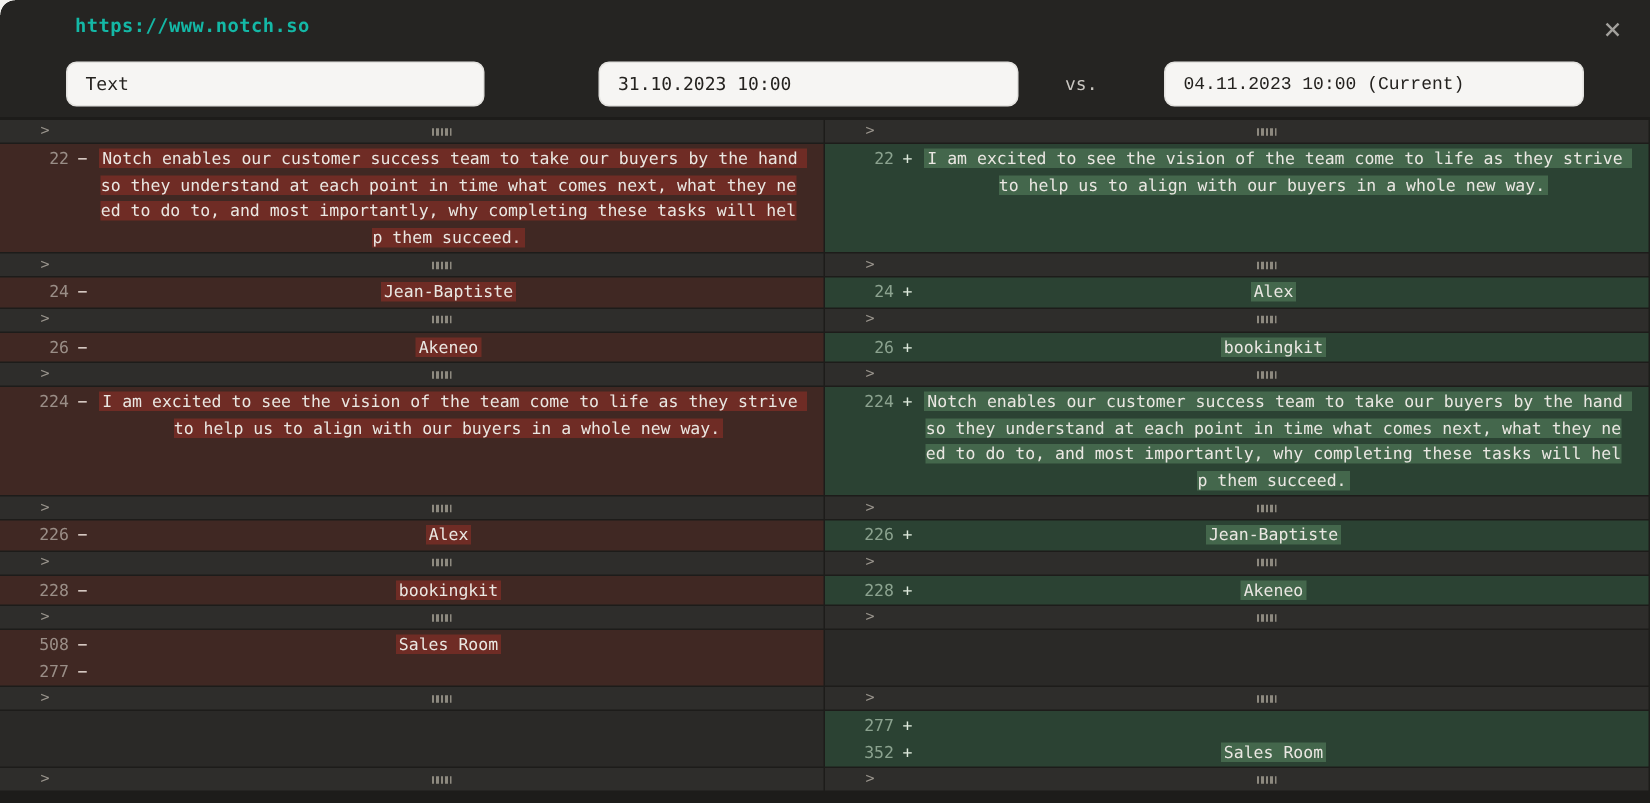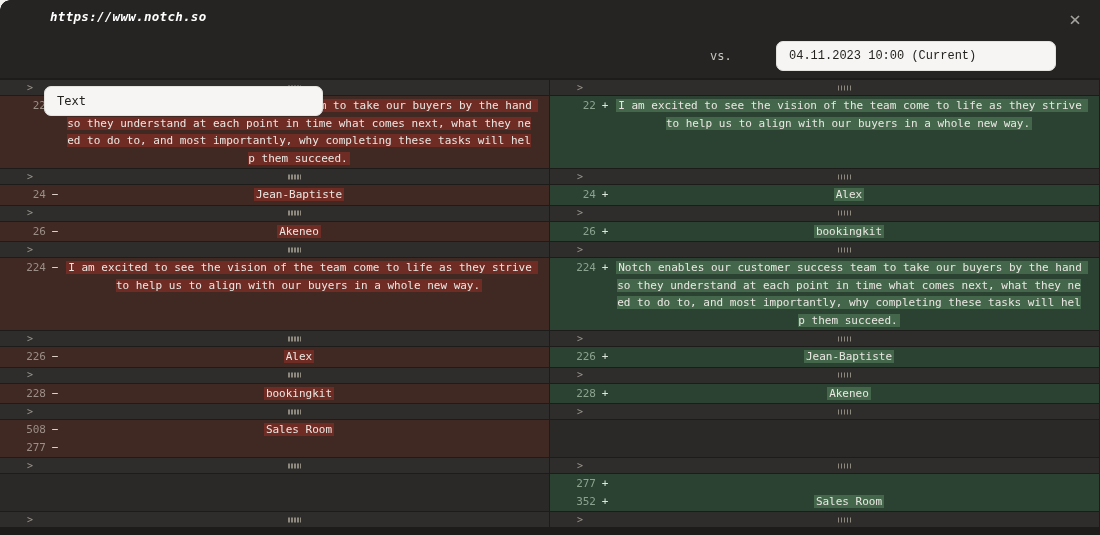--- a/index.html
+++ b/index.html
@@ -2,27 +2,27 @@
 <html style="--header-bg: #252422; --row-bg: #2e2d2b; --input-bg: #f6f5f3; --del-bg: #402823; --del-hl: #6f2c25; --add-bg: #2b4233; --add-hl: #44674c;"><head>
 <meta charset="utf-8">
 <style>
   html,body{margin:0;padding:0;width:1100px;height:535px;overflow:hidden;background:#1d1c1a;
     font-family:"DejaVu Sans Mono",monospace;-webkit-font-smoothing:antialiased;}
   
   .page-corner{position:absolute;top:0;left:0;width:10px;height:10px;z-index:5;
     background:radial-gradient(circle at 10px 10px, rgba(0,0,0,0) 9.5px, #f3f2ef 10px);}
   
   .header{position:absolute;top:0;left:0;width:1100px;height:78px;background:var(--header-bg,#252422);z-index:1;}
-  .url{position:absolute;left:50px;top:9px;font-size:12.5px;font-weight:bold;color:#ffffff;letter-spacing:.3px;font-style:italic;}
+  .url{position:absolute;left:50px;top:9px;font-size:12.5px;font-weight:bold;color:#14b8a6;letter-spacing:.3px;}
   .close{position:absolute;right:14px;top:8px;width:22px;height:22px;color:#a3a19d;font-size:20px;
     line-height:22px;text-align:center;cursor:pointer;}
   .field{position:absolute;top:41px;height:30px;background:var(--input-bg,#f6f5f3);border:1px solid #e3e2df;
     border-radius:7px;box-sizing:border-box;font-family:"DejaVu Sans Mono",monospace;font-size:12px;
     color:#24221f;padding:0 12px;outline:none;}
-  .f-text{left:44px;width:279px;margin-top:45px;}
+  .f-text{left:44px;width:279px;}
   .f-from{left:399px;width:280px;}
   .f-to{left:776px;width:280px;font-family:Liberation Mono, monospace;}
   .vs{position:absolute;left:710px;top:41px;width:58px;height:30px;line-height:30px;
     color:#c9c6c1;font-size:12px;}
   
   .diff{position:absolute;top:78px;left:0;width:1100px;height:457px;background:#1d1c1a;
     display:flex;flex-direction:column;gap:1px;padding-top:2px;box-sizing:border-box;}
   .drow{display:flex;gap:1px;flex:none;}
   .half{width:549px;flex:none;box-sizing:border-box;}
   .half.exp{background:var(--row-bg,#2e2d2b);height:15px;position:relative;cursor:pointer;}
@@ -45,20 +45,21 @@
 </style>
 </head>
 <body>
 
 <div class="page-corner"></div>
 
 <div class="header">
   <div class="url">https://www.notch.so</div>
   <div class="close">×</div>
   <input class="field f-text" value="Text" style="">
+  <input class="field f-from" value="31.10.2023 10:00" style="">
   <div class="vs">vs.</div>
   <input class="field f-to" value="04.11.2023 10:00 (Current)" style="">
 </div>
 
 <div class="diff">
     <div class="drow expander">
       <div class="half exp">
         <span class="chev">&gt;</span>
         <span class="dashes"></span>
       </div>

